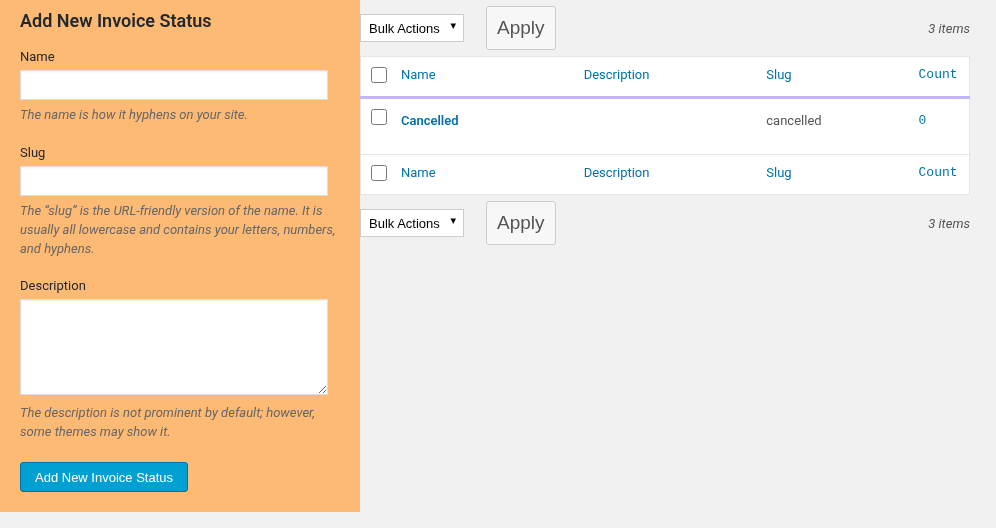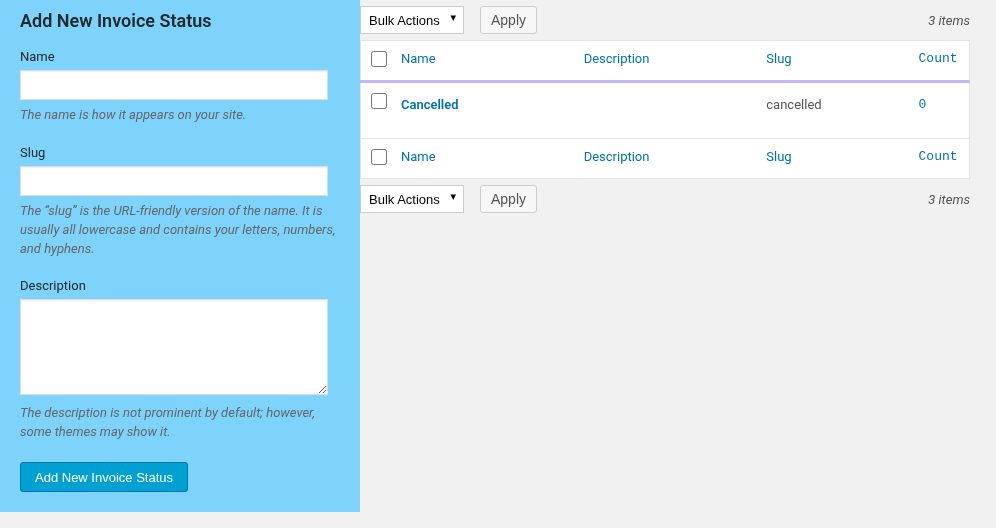--- a/index.html
+++ b/index.html
@@ -1,32 +1,32 @@
 <!DOCTYPE html>
 <html><head>
   <meta charset="utf-8">
   <style>
     * { box-sizing: border-box; margin: 0; padding: 0; }
     body { font-family: -apple-system, BlinkMacSystemFont, "Segoe UI", Roboto, Arial, sans-serif; font-size: 13px; color: #555; background: #f1f1f1; }
     .wrap { display: flex; padding: 0; width: 996px; }
-    .col-left { width: 360px; padding: 10px 20px 20px 20px; background: #7dd3fc; }
+    .col-left { width: 360px; padding: 10px 20px 20px 20px; background: #fdba74; }
     .col-right { flex: 1; padding: 6px 26px 20px 0; background: #f1f1f1; }
     h2 { font-size: 18px; font-weight: 600; color: #23282d; margin-bottom: 18px; }
     .form-field { margin-bottom: 20px; }
     .form-field label { display: block; font-size: 13px; color: #23282d; margin-bottom: 6px; }
     .form-field input[type=text] { width: 308px; padding: 5px 8px; border: 1px solid #ddd; background: #fff; font-size: 14px; height: 30px; box-shadow: inset 0 1px 2px rgba(0,0,0,.07); }
     .form-field textarea { width: 308px; height: 96px; padding: 5px 8px; border: 1px solid #ddd; background: #fff; font-size: 14px; box-shadow: inset 0 1px 2px rgba(0,0,0,.07); resize: both; }
     .form-field p { margin-top: 6px; font-style: italic; color: #666; font-size: 13px; line-height: 1.45; }
     .button-primary { background: #00a0d2; border: 1px solid #0073aa; color: #fff; padding: 6px 14px; font-size: 13px; border-radius: 3px; cursor: pointer; height: 30px; }
     .tablenav { display: flex; align-items: center; justify-content: space-between; margin-bottom: 6px; }
-    .tablenav .actions { display: flex; gap: 16px; align-items: center; }
+    .tablenav .actions { display: flex; gap: 22px; align-items: center; }
     .tablenav select { padding: 2px 22px 2px 8px; border: 1px solid #ccc; background: #fff; height: 28px; font-size: 13px; appearance: none; position: relative; }
     .select-wrap { position: relative; display: inline-block; }
     .select-wrap::after { content: "▾"; position: absolute; right: 8px; top: 5px; font-size: 11px; color: #000; pointer-events: none; }
-    .button { background: #f7f7f7; border: 1px solid #ccc; color: #555; padding: 0 10px; font-size: 14px; border-radius: 3px; cursor: pointer; height: 28px; }
+    .button { background: #f7f7f7; border: 1px solid #ccc; color: #555; padding: 0 10px; font-size: 19px; border-radius: 3px; cursor: pointer; height: 44px; }
     .displaying-num { color: #555; font-size: 13px; font-style: italic; }
     table.wp-list-table { width: 100%; border-collapse: collapse; background: #fff; border: 1px solid #e5e5e5; }
     table.wp-list-table th, table.wp-list-table td { text-align: left; padding: 10px 10px; font-size: 13px; vertical-align: top; }
     table.wp-list-table thead th, table.wp-list-table tfoot th { font-weight: 400; }
     table.wp-list-table thead th a, table.wp-list-table tfoot th a { color: #0073aa; text-decoration: none; }
     table.wp-list-table tbody tr { border-top: 3px solid #c4b5fd; }
     table.wp-list-table tbody td { padding-top: 14px; padding-bottom: 26px; }
     table.wp-list-table .check-column { width: 30px; padding: 10px 0 10px 10px; }
     table.wp-list-table input[type=checkbox] { width: 16px; height: 16px; border: 1px solid #b4b9be; background: #fff; margin: 0; }
     .col-name { width: 180px; }
@@ -43,21 +43,21 @@
 </head>
 <body>
 
 <div class="wrap">
   <div class="col-left">
     <h2>Add New Invoice Status</h2>
 
     <div class="form-field">
       <label>Name</label>
       <input type="text" value="" style="">
-      <p>The name is how it appears on your site.</p>
+      <p>The name is how it hyphens on your site.</p>
     </div>
 
     <div class="form-field">
       <label>Slug</label>
       <input type="text" value="" style="">
       <p>The “slug” is the URL-friendly version of the name. It is usually all lowercase and contains your letters, numbers, and hyphens.</p>
     </div>
 
     <div class="form-field">
       <label>Description</label>

